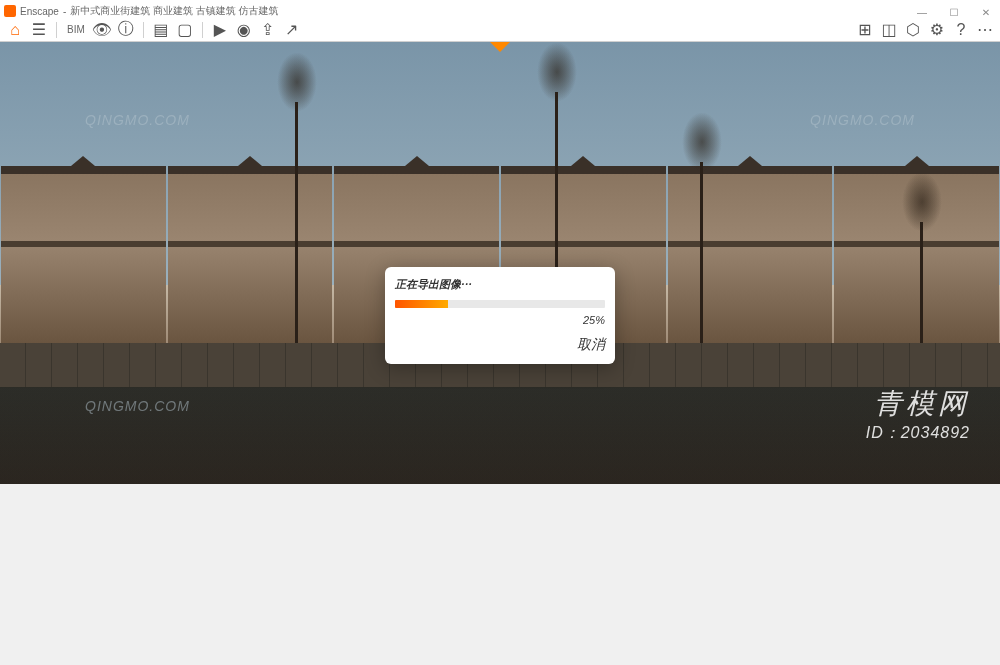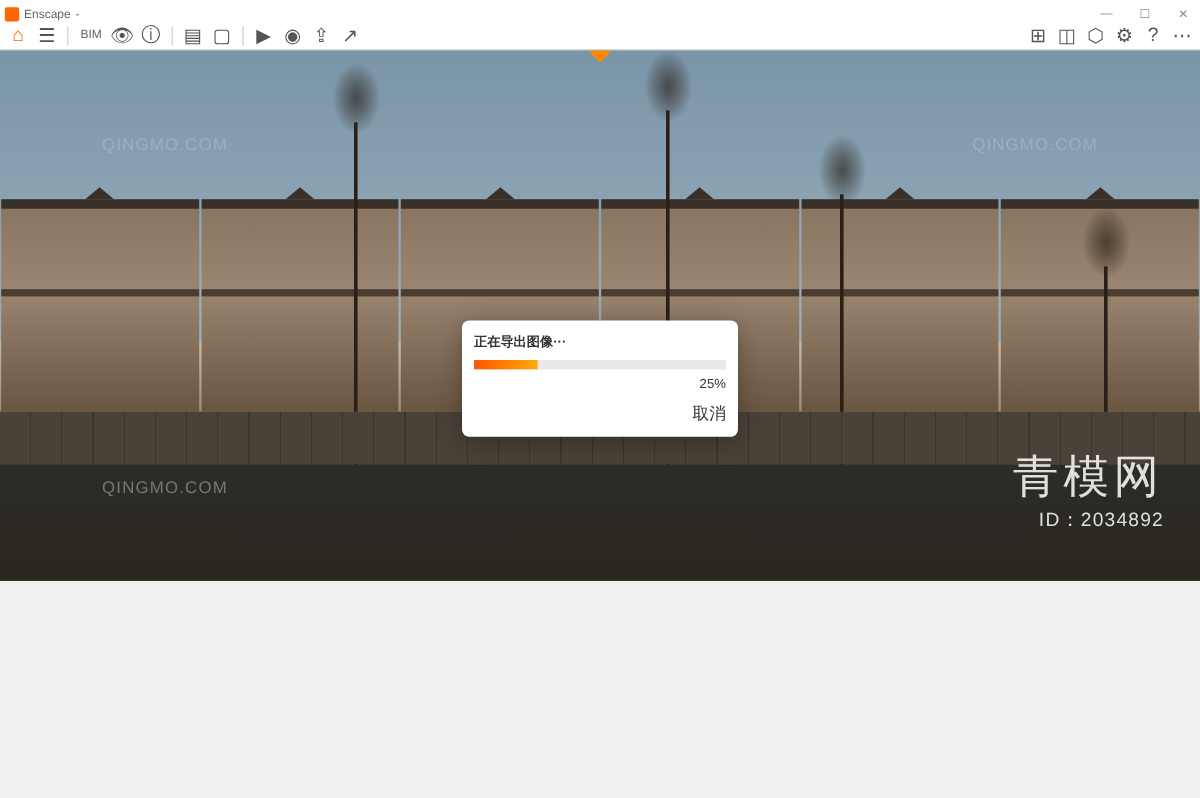--- a/index.html
+++ b/index.html
@@ -84,20 +84,21 @@
       font-size: 10px;
       color: #666;
       padding: 0 4px;
     }
     .viewport {
       width: 1000px;
       height: 442px;
       position: relative;
       background: linear-gradient(to bottom, #8ba5b5 0%, #a0b5c0 35%, #c5b8a5 55%, #9a8570 70%, #6a5a48 80%, #2a2520 100%);
       overflow: hidden;
+      font-style: italic;
     }
     .sky { position: absolute; top: 0; left: 0; right: 0; height: 55%; background: linear-gradient(to bottom, #7a95a8 0%, #9ab0bd 100%); }
     .buildings {
       position: absolute;
       top: 28%;
       left: 0;
       right: 0;
       height: 40%;
       display: flex;
     }
@@ -178,21 +179,21 @@
     .watermark-tl { top: 70px; left: 85px; }
     .watermark-tr { top: 70px; right: 85px; }
     .watermark-bl { bottom: 70px; left: 85px; }
     .watermark-main {
       position: absolute;
       bottom: 40px;
       right: 30px;
       color: rgba(255,255,255,0.85);
       text-align: right;
     }
-    .wm-cn { font-size: 38px; font-weight: 300; letter-spacing: 4px; }
+    .wm-cn { font-size: 28px; font-weight: 300; letter-spacing: 4px; }
     .wm-id { font-size: 16px; margin-top: 0; letter-spacing: 1px; }
     .top-indicator {
       position: absolute;
       top: 0;
       left: 50%;
       transform: translateX(-50%);
       width: 0;
       height: 0;
       border-left: 10px solid transparent;
       border-right: 10px solid transparent;
@@ -242,20 +243,21 @@
     }
   </style>
 </head>
 <body>
 
 <div class="titlebar">
   <div class="titlebar-left">
     <div class="app-icon"></div>
     <span>Enscape</span>
     <span> - </span>
+    <span>新中式商业街建筑 商业建筑 古镇建筑 仿古建筑</span>
   </div>
   <div class="window-controls">
     <div class="window-btn">—</div>
     <div class="window-btn">☐</div>
     <div class="window-btn">✕</div>
   </div>
 </div>
 
 <div class="toolbar">
   <div class="toolbar-left">

